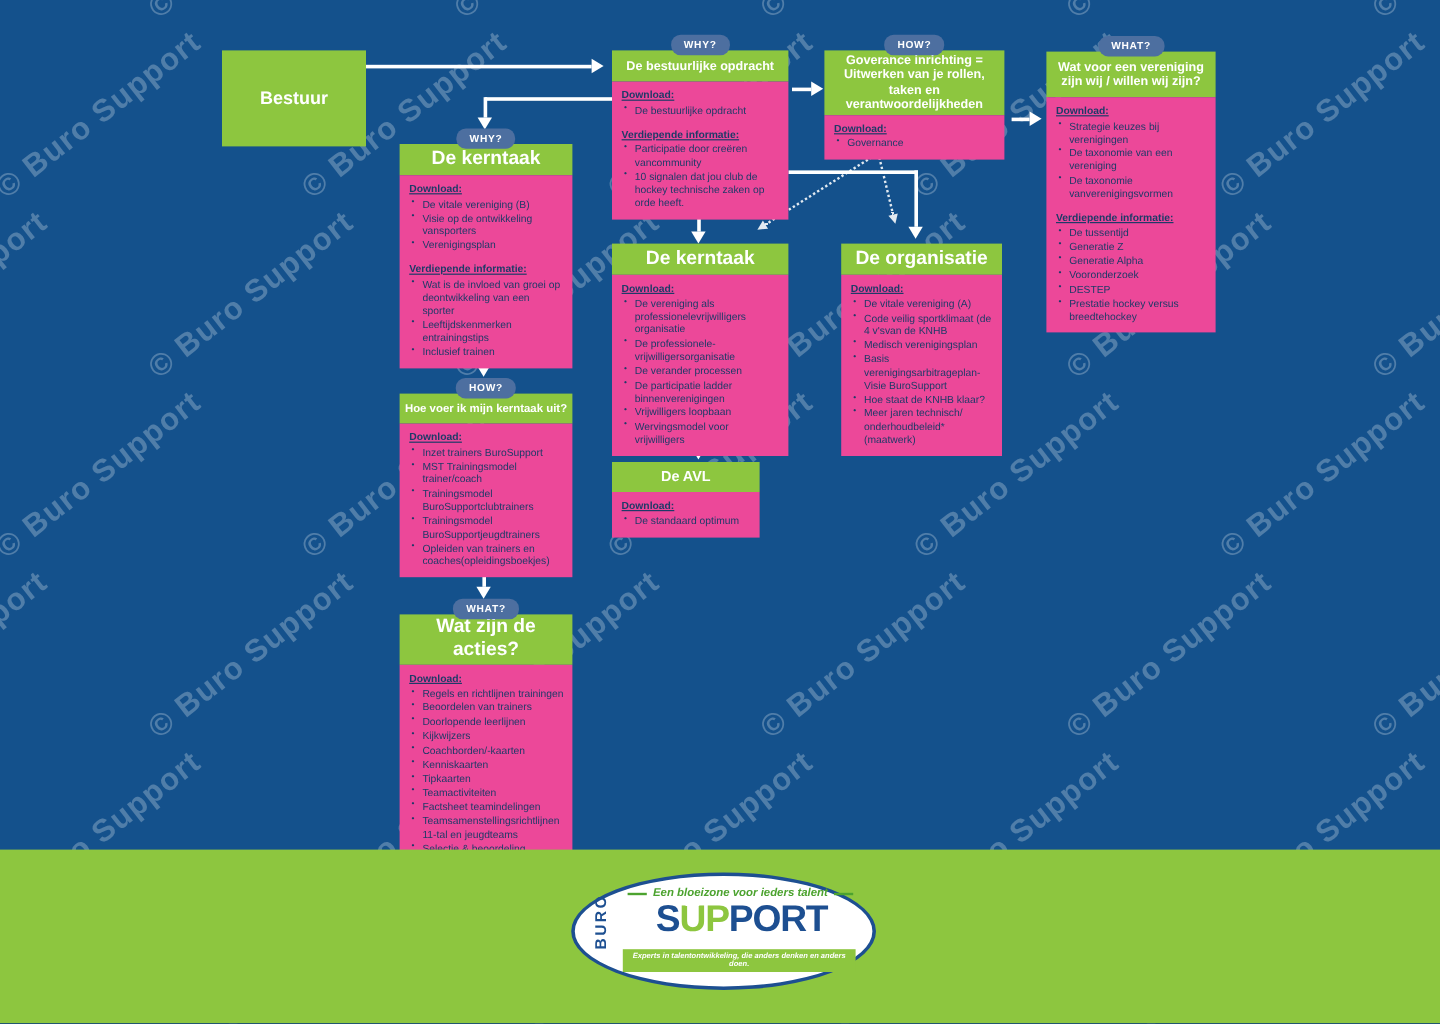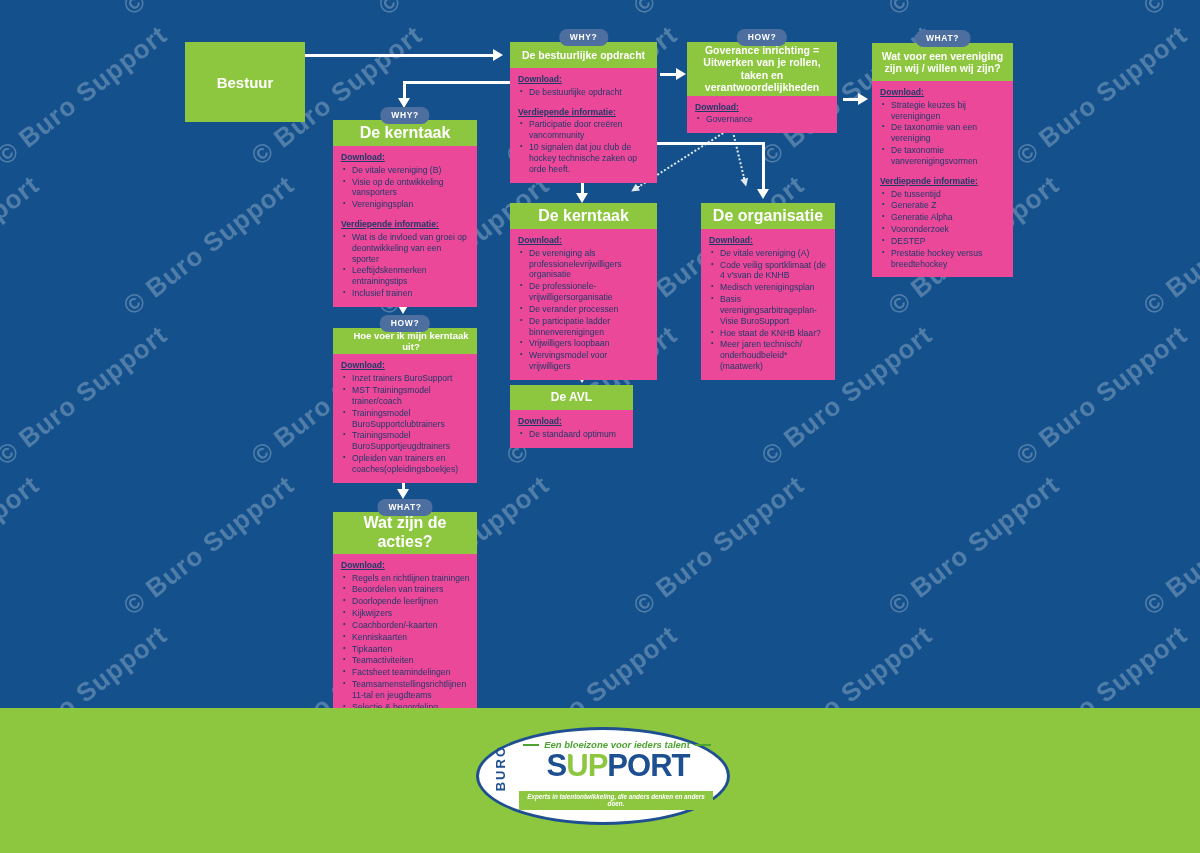--- a/index.html
+++ b/index.html
@@ -223,21 +223,21 @@
             <li>Wat is de invloed van groei op deontwikkeling van een sporter</li>
             <li>Leeftijdskenmerken entrainingstips</li>
             <li>Inclusief trainen</li>
           </ul>
       </div>
     </div>
   </article>
 
   <article class="box" style="left:333px;top:328px;width:144px;">
     <div class="badge">HOW?</div>
-    <h3 class="box-title t-xs" style="margin:0;padding-left:16px;">Hoe voer ik mijn kerntaak uit?</h3>
+    <h3 class="box-title t-xs" style="margin:0;">Hoe voer ik mijn kerntaak uit?</h3>
     <div class="box-body" style="min-height:114px;">
       <div class="sec">
         <div class="sec-label">Download:</div>
         <ul>
             <li>Inzet trainers BuroSupport</li>
             <li>MST Trainingsmodel trainer/coach</li>
             <li>Trainingsmodel BuroSupportclubtrainers</li>
             <li>Trainingsmodel BuroSupportjeugdtrainers</li>
             <li>Opleiden van trainers en coaches(opleidingsboekjes)</li>
           </ul>

